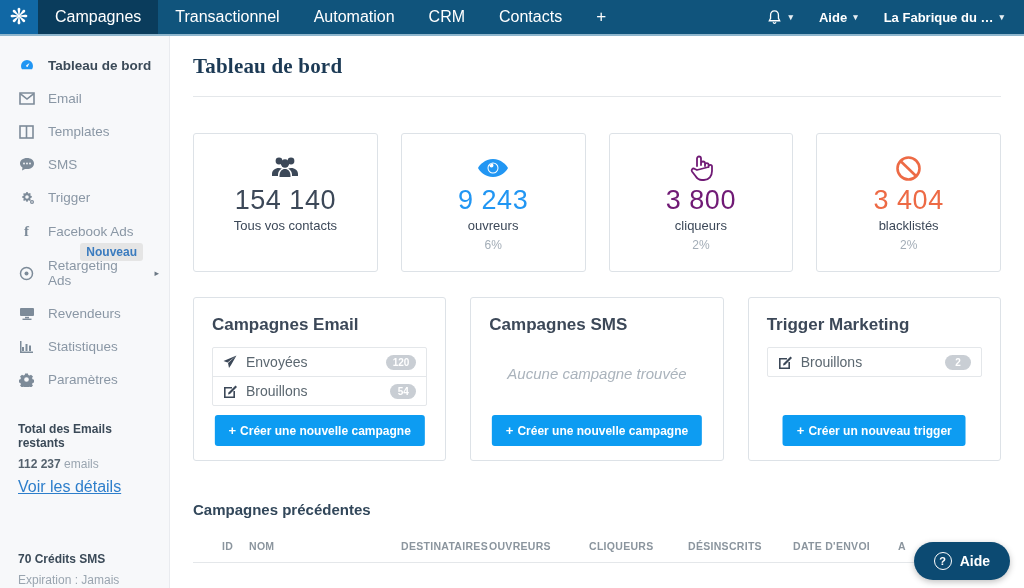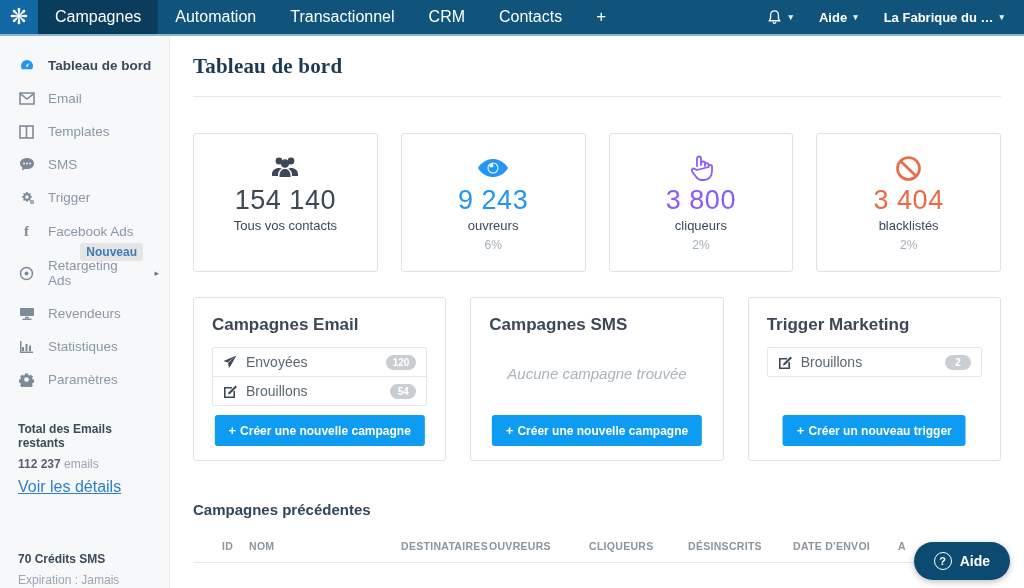--- a/index.html
+++ b/index.html
@@ -46,21 +46,21 @@
     letter-spacing:.2px; }
   .title-rule { border:none; border-top:1px solid #e4e7ea; margin:17px 0 0 0; }
 
   .stats-row { display:flex; gap:23px; margin-top:36px; }
   .stat-card { flex:1; height:139px; border:1px solid #dde2e7; border-radius:3px; background:#fff;
     display:flex; flex-direction:column; align-items:center; justify-content:center; gap:2px; }
   .stat-icon { height:30px; display:flex; align-items:center; }
   .stat-value { font-size:27px; letter-spacing:.5px; }
   .stat-label { font-size:13px; color:#3c4858; }
   .stat-pct { font-size:12px; color:#a3adb7; margin-top:3px; min-height:14px; }
-  .c-dark { color:#3c4858; } .c-blue { color:#2196f3; } .c-green { color:#8b5cf6; } .c-orange { color:#ed6a45; }
+  .c-dark { color:#3c4858; } .c-blue { color:#2196f3; } .c-green { color:#701a75; } .c-orange { color:#ed6a45; }
 
   .camp-row { display:flex; gap:24px; margin-top:25px; }
   .camp-card { flex:1; height:164px; border:1px solid #dde2e7; border-radius:3px; background:#fff;
     padding:17px 18px 14px 18px; display:flex; flex-direction:column; position:relative; }
   .camp-title { font-size:17px; font-weight:bold; color:#3c4858; margin-bottom:12px; }
   .camp-list { border:1px solid #e4e7ea; border-radius:2px; }
   .camp-li { display:flex; align-items:center; gap:9px; padding:6px 10px; font-size:14px; color:#5b6770; cursor:pointer; }
   .camp-li + .camp-li { border-top:1px solid #e4e7ea; }
   .camp-li .ic { color:#3c4858; display:flex; }
   .count-badge { margin-left:auto; background:#c9ced4; color:#fff; font-size:10px; font-weight:bold;
@@ -88,22 +88,22 @@
 <body>
 
 <div class="app">
 
   <div class="navbar">
     <div class="logo-box">
       <span class="logo-glyph">❋</span>
     </div>
     <div class="nav-items">
       <div class="nav-item active">Campagnes</div>
+      <div class="nav-item">Transactionnel</div>
       <div class="nav-item">Automation</div>
-      <div class="nav-item">Transactionnel</div>
       <div class="nav-item">CRM</div>
       <div class="nav-item">Contacts</div>
       <div class="nav-item nav-plus">+</div>
     </div>
     <div class="nav-right">
       <div class="nav-drop bell">
         <span>
           <svg width="15" height="16" viewBox="0 0 16 17" fill="none" stroke="#fff" stroke-width="1.4">
             <path d="M8 2 C5.2 2 3.8 4 3.8 6.5 L3.8 10 L2.5 12.5 L13.5 12.5 L12.2 10 L12.2 6.5 C12.2 4 10.8 2 8 2 Z"></path>
             <path d="M6.5 14.2 a1.6 1.6 0 0 0 3 0"></path>

